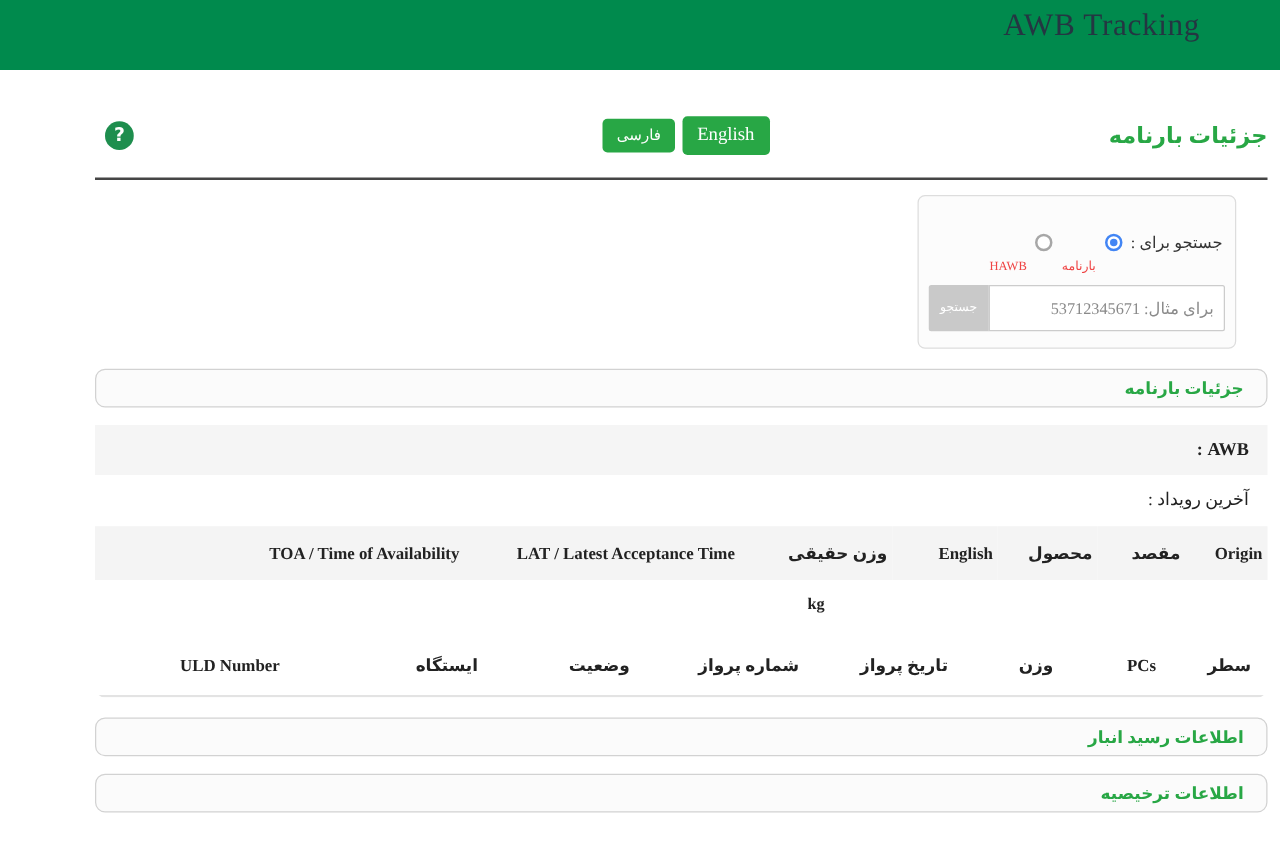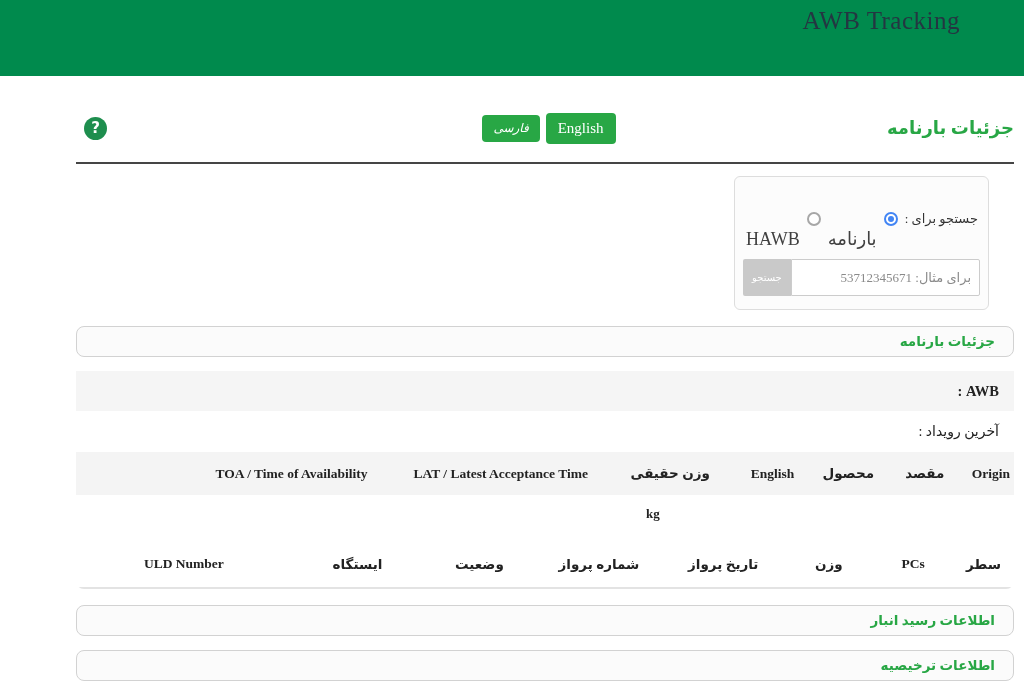--- a/index.html
+++ b/index.html
@@ -13,21 +13,21 @@
   }
   *{box-sizing:border-box;}
   html,body{margin:0;padding:0;}
   body{
     width:1024px;height:692px;background:#fff;overflow:hidden;
     font-family:"Liberation Serif","DejaVu Sans",serif;
     direction:rtl;
   }
   
   .topbar{
-    position:relative;height:76px;background:var(--header_green,#008a4d);
+    position:relative;height:56px;background:var(--header_green,#008a4d);
   }
   .topbar-title{
     position:absolute;top:7px;right:64px;
     font-size:25px;color:#243642;letter-spacing:.5px;
   }
   
   .container{
     width:938px;margin-right:10px;margin-left:76px;
   }
   
@@ -39,21 +39,21 @@
   .toolbar .side.left-side{justify-content:flex-end;padding-left:8px;}
   .page-title{
     font-size:18px;font-weight:bold;color:var(--title_green,#28a745);
   }
   .lang-buttons{display:flex;align-items:center;gap:6px;justify-content:center;}
   .btn{
     background:var(--button_green,#28a745);color:#fff;border:none;border-radius:4px;
     cursor:pointer;font-family:"Liberation Serif","DejaVu Sans",serif;
   }
   .btn-en{font-size:15px;padding:7px 12px;}
-  .btn-fa{font-size:12px;padding:6px 11px;font-style:italic;}
+  .btn-fa{font-size:12px;padding:6px 11px;}
   .help-btn{
     width:23px;height:23px;border-radius:50%;background:#1e8e4e;color:#fff;
     display:flex;align-items:center;justify-content:center;
     font-weight:bold;font-size:15px;cursor:pointer;
     font-family:"DejaVu Sans",sans-serif;
   }
   hr.rule{border:none;border-top:2px solid #454545;margin:16px 0 0 0;}
   
   .search-panel{
     width:255px;margin:12px 25px 0 auto; 
@@ -66,21 +66,21 @@
   }
   .radio{
     width:14px;height:14px;border-radius:50%;border:2px solid #a7a7a7;
     display:inline-block;position:relative;background:#fff;cursor:pointer;flex:none;
   }
   .radio.checked{border-color:var(--radio_blue,#4285f4);}
   .radio.checked::after{
     content:"";position:absolute;inset:2px;border-radius:50%;
     background:var(--radio_blue,#4285f4);
   }
-  .radio-label{font-size:18px;color:#404040;margin-top:40px;}
+  .radio-label{font-size:10px;color:#ef4444;margin-top:40px;}
   .search-row2{display:flex;direction:rtl;}
   .search-input{
     width:190px;height:37px;border:1px solid #ccc;border-radius:0 2px 2px 0;
     padding:0 8px;font-size:13px;color:#444;outline:none;
     font-family:"Liberation Serif","DejaVu Sans",serif;direction:rtl;
   }
   .search-input::placeholder{color:#8a8a8a;}
   .search-btn{
     width:48px;height:37px;border:none;border-radius:2px 0 0 2px;
     background:#c9c9c9;color:#fff;font-size:10px;cursor:pointer;

